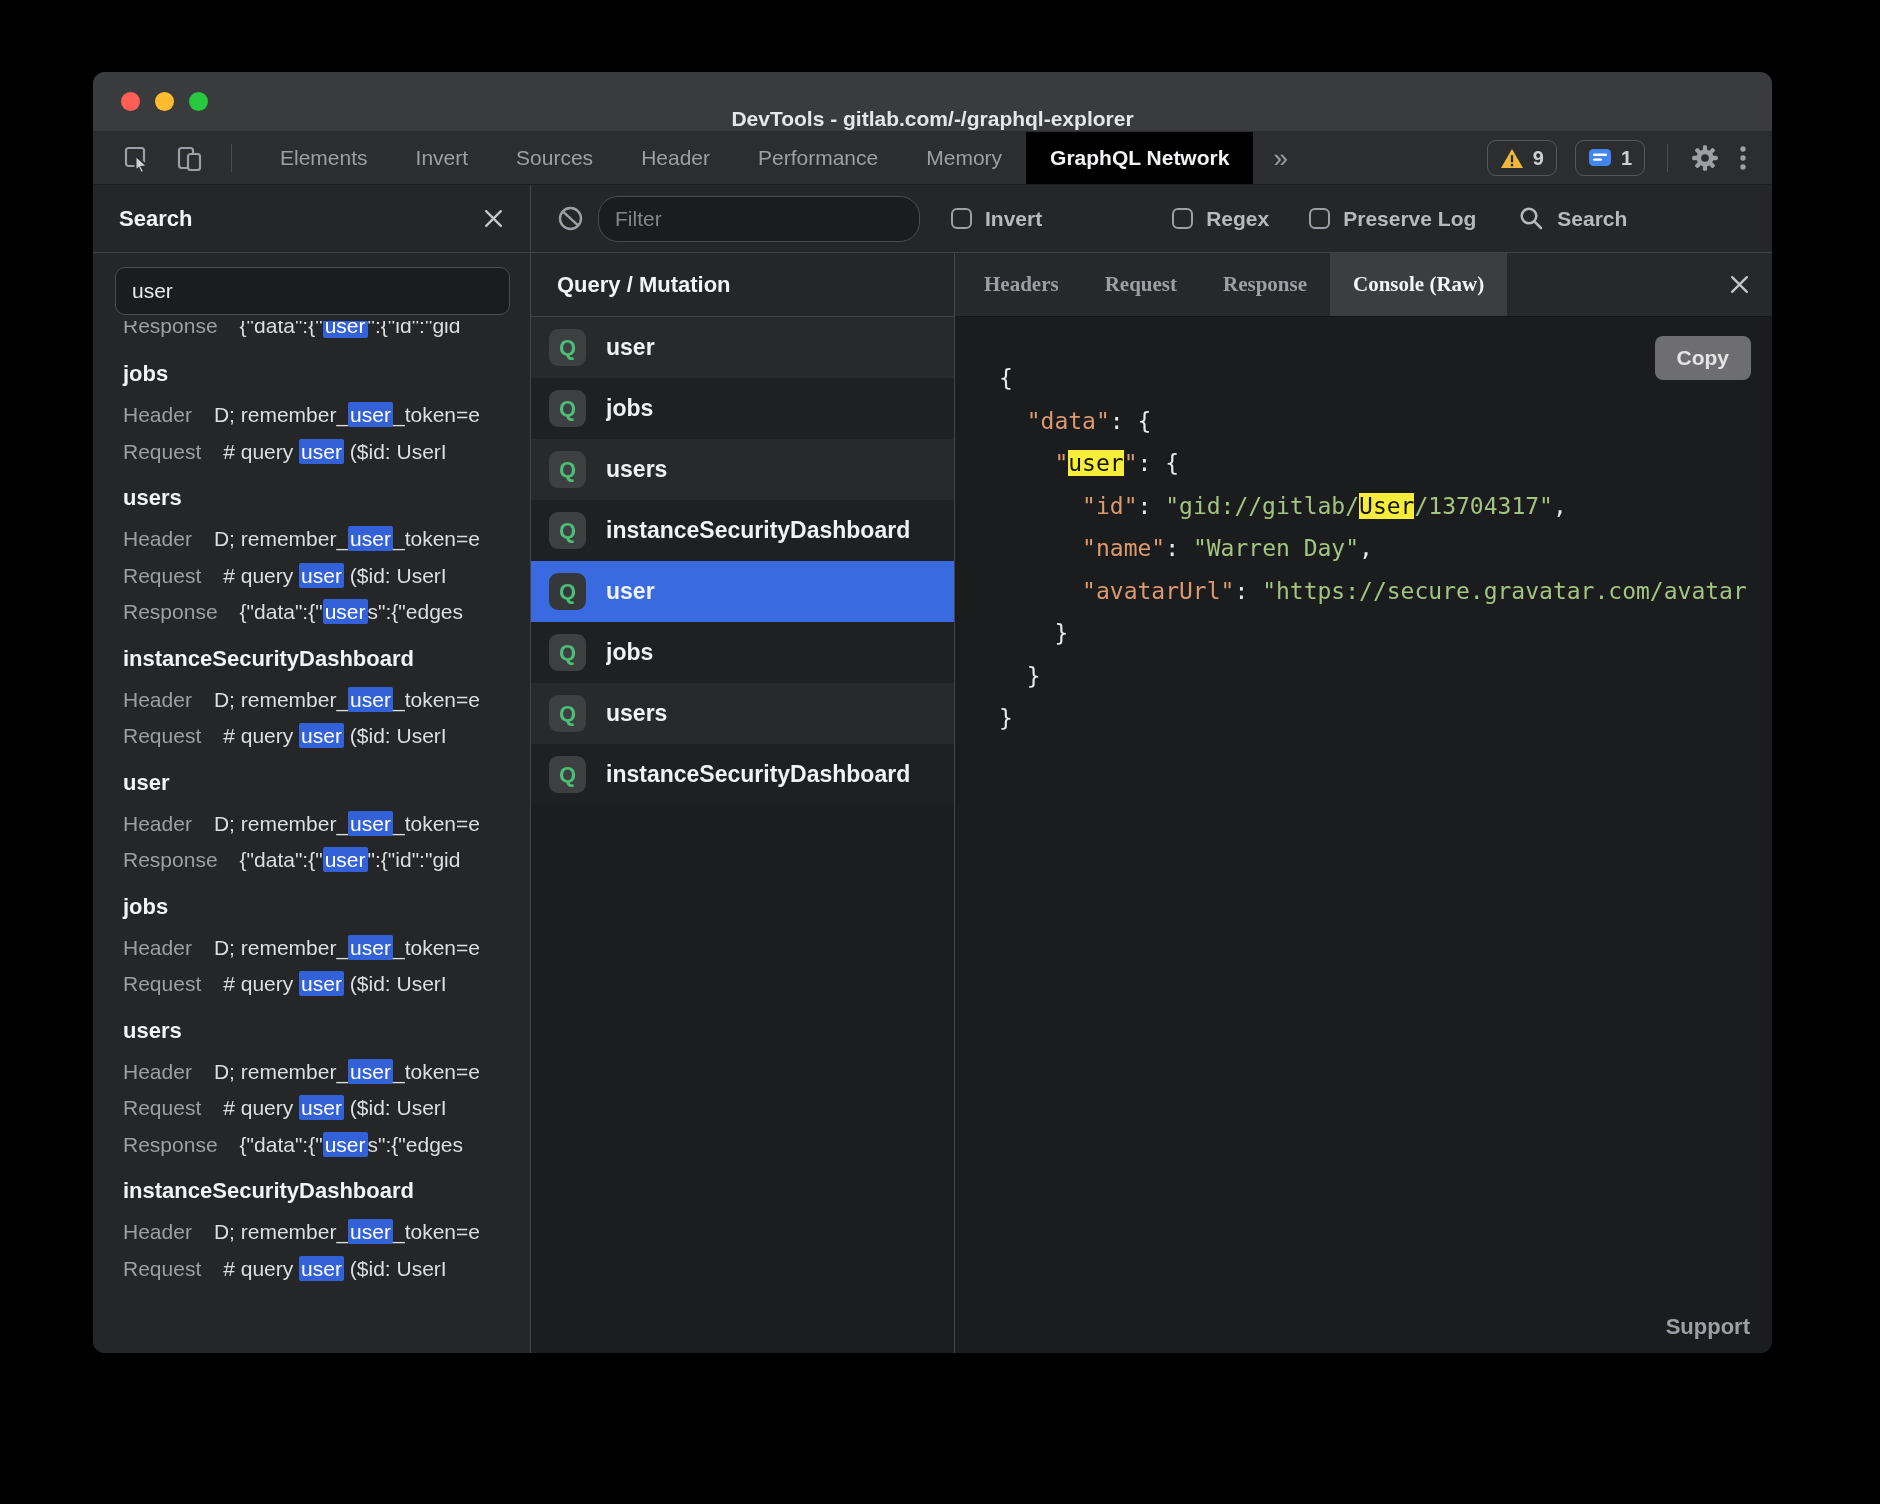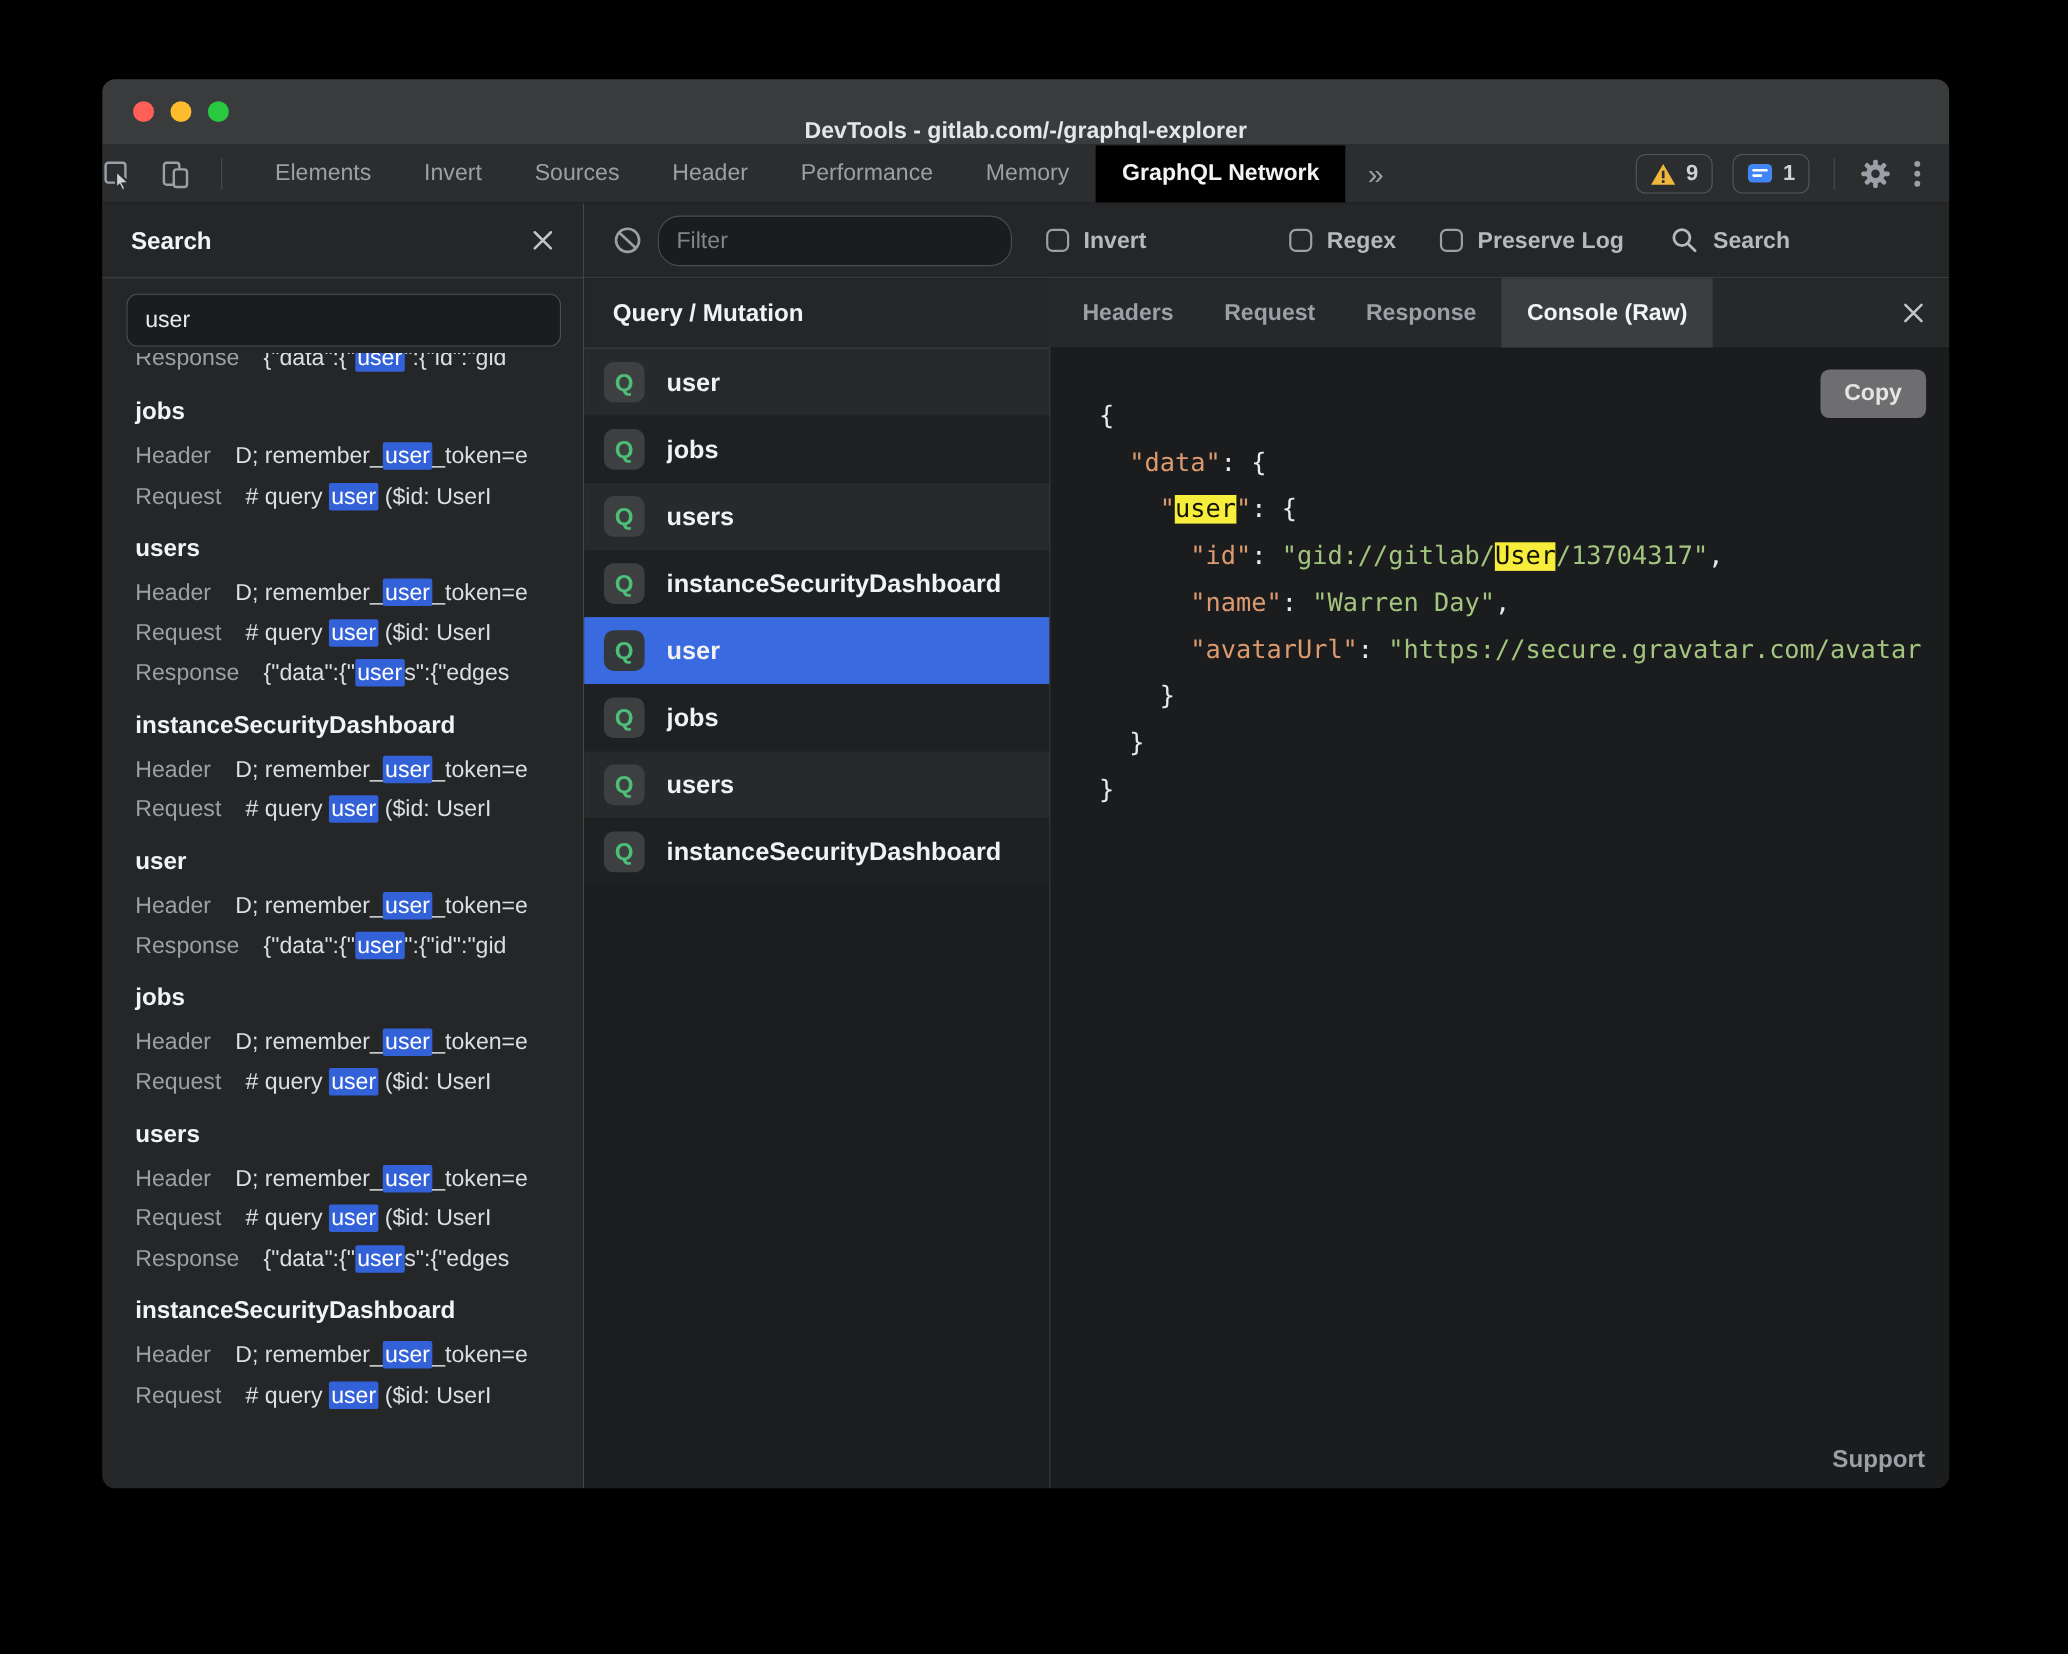--- a/index.html
+++ b/index.html
@@ -13,21 +13,21 @@
   
   .titlebar { height:60px; flex:none; background:#3a3b3d; position:relative;
               display:flex; align-items:flex-end; justify-content:center; border-bottom:1px solid #2a2b2d; }
   .lights { position:absolute; left:28px; top:0; height:100%; display:flex; align-items:center; gap:15px; }
   .light { width:19px; height:19px; border-radius:50%; display:inline-block; }
   .light.red { background:#ff5f57; } .light.yellow { background:#febc2e; } .light.green { background:#28c840; }
   .title { color:#e4e6e8; font-size:21px; font-weight:600; }
 
   
   .tabbar { height:53px; flex:none; background:#2c2d2f; display:flex; align-items:stretch;
-            border-bottom:1px solid #1b1c1d; }
+            border-bottom:1px solid #1b1c1d; padding-left:30px; }
   .toolicon { display:flex; align-items:center; margin-right:26px; cursor:pointer; }
   .vsep { width:1px; height:28px; background:#4a4c4e; align-self:center; margin:0 24px 0 2px; }
   .dt-tabs { display:flex; align-items:stretch; }
   .dt-tab { display:flex; align-items:center; padding:0 24px; color:#9aa0a6; font-size:21px; font-weight:500; }
   .dt-tab.active { background:#000; color:#f2f3f5; font-weight:600; }
   .chevron { display:flex; align-items:center; color:#9aa0a6; font-size:26px; padding:0 20px; }
   .tab-right { margin-left:auto; display:flex; align-items:center; gap:18px; padding-right:24px; }
   .count-badge { display:flex; align-items:center; gap:9px; height:36px; padding:0 12px;
                  border:1.5px solid #56585a; border-radius:9px; }
   .count-badge span { color:#cfd2d4; font-size:20px; font-weight:600; }
@@ -86,21 +86,21 @@
   .q-badge { width:37px; height:37px; flex:none; background:#3d3f41; border-radius:9px;
              display:flex; align-items:center; justify-content:center;
              color:#4cbe77; font-size:22px; font-weight:800; }
   .q-row.selected .q-badge { background:#34383b; }
   .q-label { margin-left:20px; color:#f0f2f4; font-size:23px; font-weight:700;
              white-space:nowrap; overflow:hidden; }
 
   
   .response-panel { flex:1; background:#1b1c1e; display:flex; flex-direction:column; min-width:0; }
   .rp-tabs { height:64px; flex:none; background:#27282a; display:flex; align-items:stretch;
-             padding-left:6px; border-bottom:1px solid #151617; }
+             padding-left:6px; border-bottom:1px solid #151617;font-family:Liberation Serif, serif; }
   .rp-tab { display:flex; align-items:center; padding:0 23px; color:#9aa0a6; font-size:21px; font-weight:600; }
   .rp-tab.active { background:#3b3d3f; color:#f3f4f6; font-weight:700; }
   .rp-close { margin-left:auto; margin-right:22px; display:flex; align-items:center; cursor:pointer; }
   .rp-content { position:relative; flex:1; overflow:hidden; }
   .copy-btn { position:absolute; top:19px; right:21px; background:#6e6e70; border:none;
               border-radius:8px; padding:10px 22px; color:#e5e5e5; font-size:21px; font-weight:600;
               font-family:"Liberation Sans",sans-serif; cursor:pointer; }
   .json-view { margin:0; padding:40px 0 0 44px; font-family:"DejaVu Sans Mono", monospace;
                font-size:23px; line-height:42.5px; color:#e8eaed; white-space:pre; overflow:hidden; }
   .jp { color:#e8eaed; } .jk { color:#dd9a6e; } .jv { color:#a3c57f; }

